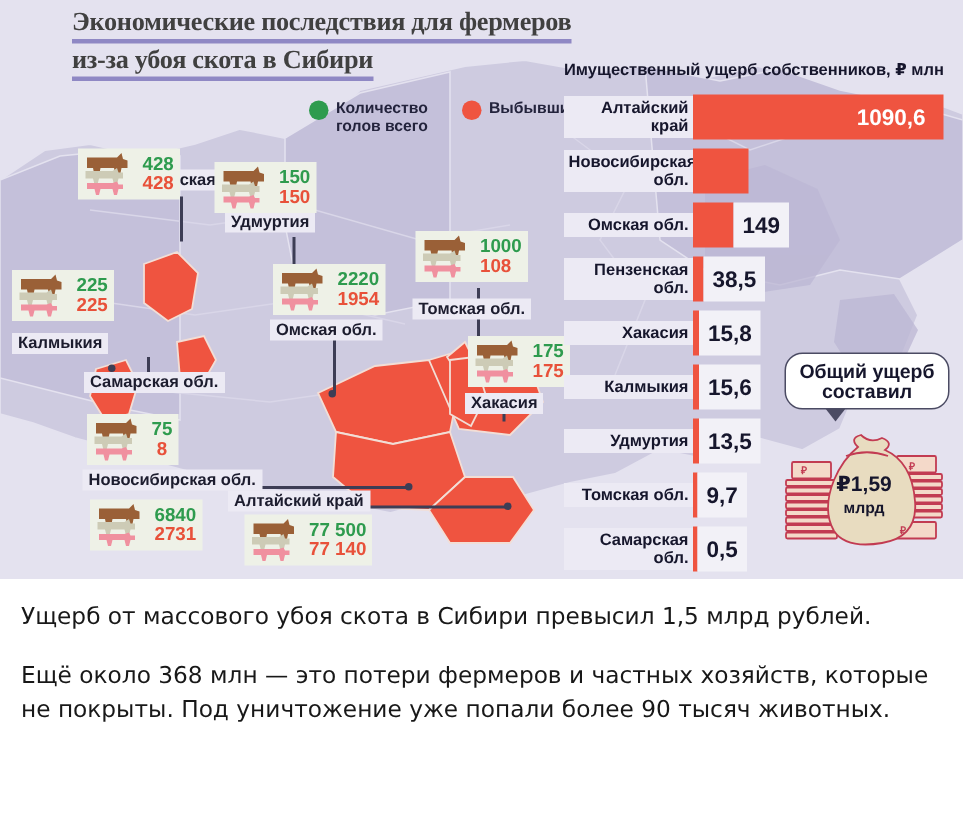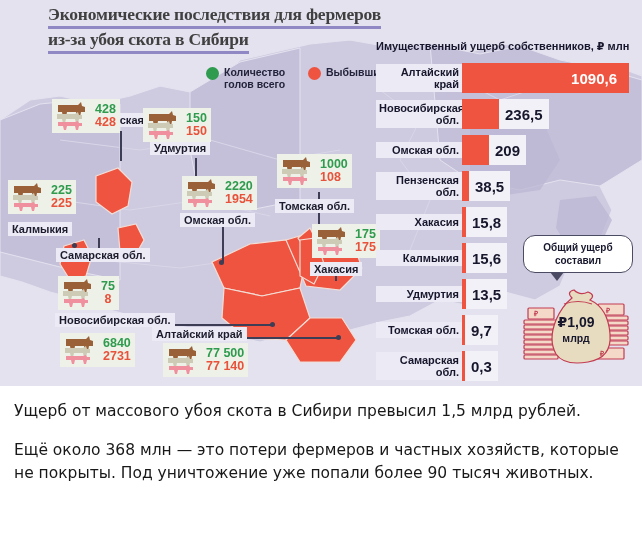--- a/index.html
+++ b/index.html
@@ -75,21 +75,21 @@
     padding:0 6px;box-sizing:border-box;white-space:nowrap;
   }
   .bar-val.inside{color:#ffffff;background:transparent;
     margin-left:-72px;justify-content:flex-end;width:66px;}
 
   
   #total-callout{
     position:absolute;left:523px;top:235px;width:100px;
     background:#ffffff;border:1.5px solid #4b4b63;border-radius:12px;
     padding:5px 4px;text-align:center;
-    font-size:10px;font-weight:bold;color:#16162c;line-height:13px;
+    font-size:13px;font-weight:bold;color:#16162c;line-height:13px;
   }
   #total-callout:after{
     content:"";position:absolute;left:26px;bottom:-9px;
     width:0;height:0;border-left:7px solid transparent;
     border-right:7px solid transparent;border-top:9px solid #4b4b63;
   }
   #money{position:absolute;left:520px;top:282px;width:112px;height:88px;}
   #money-amount{
     position:absolute;left:547px;top:315px;width:58px;text-align:center;
     font-size:14px;font-weight:bold;color:#16162c;line-height:15px;
@@ -325,29 +325,28 @@
       <div class="bar-wrap">
           <div class="bar" style="width:167px"></div>
         <div class="bar-val inside">1090,6</div>
         </div>
     </div>
 
     <div class="bar-row" style="top:58px;">
       <div class="bar-name">Новосибирская обл.</div>
       <div class="bar-wrap">
           <div class="bar" style="width:37px"></div>
-        <div class="bar-val">236,5</div>
         </div>
     </div>
 
     <div class="bar-row" style="top:94px;">
       <div class="bar-name">Омская обл.</div>
       <div class="bar-wrap">
           <div class="bar" style="width:27px"></div>
-        <div class="bar-val">209</div>
+        <div class="bar-val">149</div>
         </div>
     </div>
 
     <div class="bar-row" style="top:130px;">
       <div class="bar-name">Пензенская обл.</div>
       <div class="bar-wrap">
           <div class="bar" style="width:7px"></div>
         <div class="bar-val">38,5</div>
         </div>
     </div>
@@ -381,21 +380,21 @@
       <div class="bar-wrap">
           <div class="bar" style="width:3px"></div>
         <div class="bar-val">9,7</div>
         </div>
     </div>
 
     <div class="bar-row" style="top:310px;">
       <div class="bar-name">Самарская обл.</div>
       <div class="bar-wrap">
           <div class="bar" style="width:3px"></div>
-        <div class="bar-val">0,3</div>
+        <div class="bar-val">0,5</div>
         </div>
     </div>
   </div>
 
   <div id="total-callout">
     <span>Общий ущерб</span><br>
     <span>составил</span>
   </div>
 
   <svg id="money" viewBox="0 0 112 88">
@@ -424,21 +423,21 @@
       <path d="M52,16 q-6,-6 2,-8 q6,6 14,2 q8,3 2,8 q18,8 20,34 q2,24 -22,28 q-24,4 -32,-8 q-8,-14 0,-34 q6,-14 16,-22 z" fill="#e8dcc0"></path>
       <path d="M44,22 q14,-5 28,0" fill="none"></path>
     </g>
     <g fill="#c23b52" font-family="'Liberation Sans',sans-serif" font-size="7" font-weight="bold">
       <text x="14" y="34">₽</text>
         <text x="86" y="31">₽</text>
         <text x="80" y="74">₽</text>
     </g>
   </svg>
   <div id="money-amount">
-    <span>₽1,09</span><br>
+    <span>₽1,59</span><br>
     <span id="money-unit">млрд</span>
   </div>
 </div>
 
 <div class="topline"></div>
 
 <div id="article">
   <p>Ущерб от массового убоя скота в Сибири превысил 1,5 млрд рублей.</p>
   <p>Ещё около 368 млн — это потери фермеров и частных хозяйств, которые не покрыты. Под уничтожение уже попали более 90 тысяч животных.</p>
 </div>

